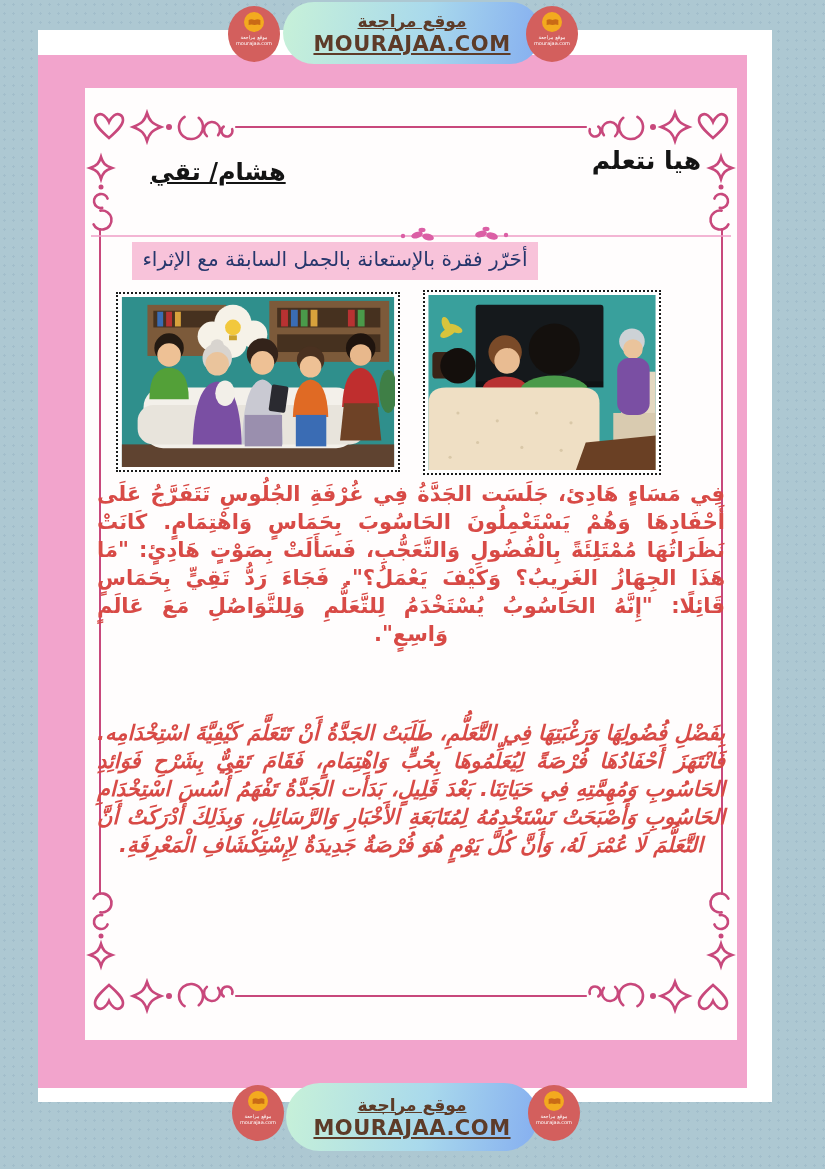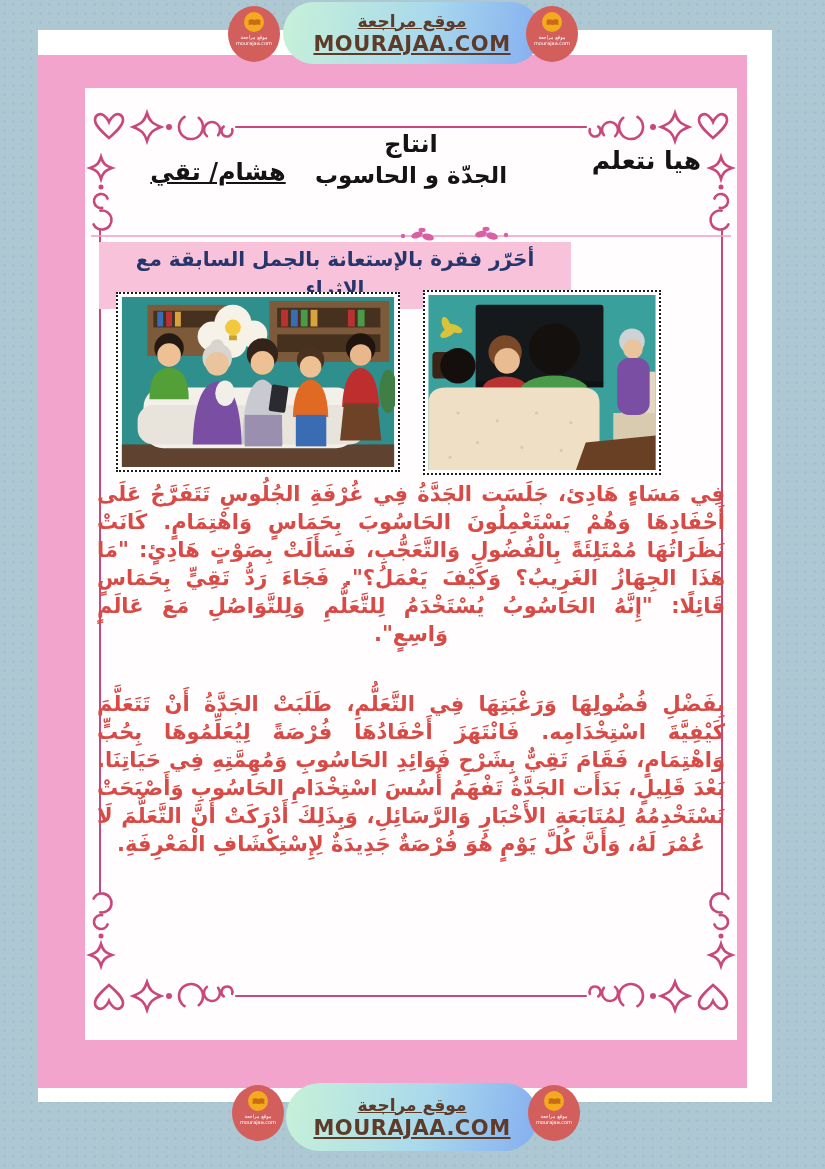--- a/index.html
+++ b/index.html
@@ -39,35 +39,35 @@
   .hdr-right .l2{font-size:25px;font-weight:600;margin-top:14px;}
   .hdr-center{position:absolute;left:0;right:0;top:42px;text-align:center;direction:rtl;color:#141414;}
   .hdr-center .l1{font-size:24px;font-weight:bold;}
   .hdr-center .l2{font-size:23px;font-weight:bold;margin-top:4px;}
   .hdr-left{position:absolute;left:58px;top:70px;width:150px;text-align:center;direction:rtl;
             font-size:24px;font-weight:bold;color:#141414;text-decoration:underline;}
 
   .instruction{position:absolute;left:14px;top:154px;width:472px;text-align:center;direction:rtl;}
   .instruction .hl{
     display:inline-block;background:#f8c3da;color:#26366c;
-    font-size:20px;font-weight:bold;padding:3px 10px 6px;line-height:1.45;
+    font-size:20px;font-weight:normal;padding:3px 10px 6px;line-height:1.45;
   }
 
   .imgframe{position:absolute;border:2px dotted #1c1c1c;background:#ffffff;padding:3px;box-sizing:border-box;}
   .imgframe svg{display:block;}
   .img-left{left:31px;top:204px;width:284px;height:180px;}
   .img-right{left:338px;top:202px;width:238px;height:185px;}
 
   .para{
     position:absolute;left:12px;width:628px;margin:0;direction:rtl;
     text-align:justify;text-align-last:center;
     font-size:21px;line-height:28px;font-weight:bold;color:#d84a46;
   }
   .para.p1{top:392px;}
-  .para.p2{top:602px;}
+  .para.p2{top:631px;font-style:italic;}
 </style>
 </head>
 <body>
 
 <div class="sheet"></div>
 <div class="pink-card"></div>
 
 <div class="logo-badge" style="left:228px;top:6px;">
   <div class="logo-sun">
     <svg width="13" height="9" viewBox="0 0 20 12">
@@ -132,24 +132,20 @@
         <ellipse cx="396" cy="146" rx="6" ry="3.2" transform="rotate(-14 396 146)"></ellipse>
         <ellipse cx="407" cy="148" rx="6" ry="3.4" transform="rotate(16 407 148)"></ellipse>
         <ellipse cx="401" cy="141" rx="3.5" ry="2.2"></ellipse>
         <circle cx="421" cy="147" r="2.2"></circle>
       </g>
     </g>
   </svg>
 
   <div class="hdr-right">
     <div class="l2">هيا نتعلم</div>
-  </div>
-  <div class="hdr-center">
-    <div class="l1">انتاج</div>
-    <div class="l2">الجدّة و الحاسوب</div>
   </div>
   <div class="hdr-left">هشام/ تقي</div>
 
   <div class="instruction">
     <span class="hl">أحَرّر فقرة بالإستعانة بالجمل السابقة مع الإثراء</span>
   </div>
 
   <div class="imgframe img-left">
     <svg width="274" height="170" viewBox="0 0 277 173">
       <rect width="277" height="173" fill="#2f8f8c"></rect>

